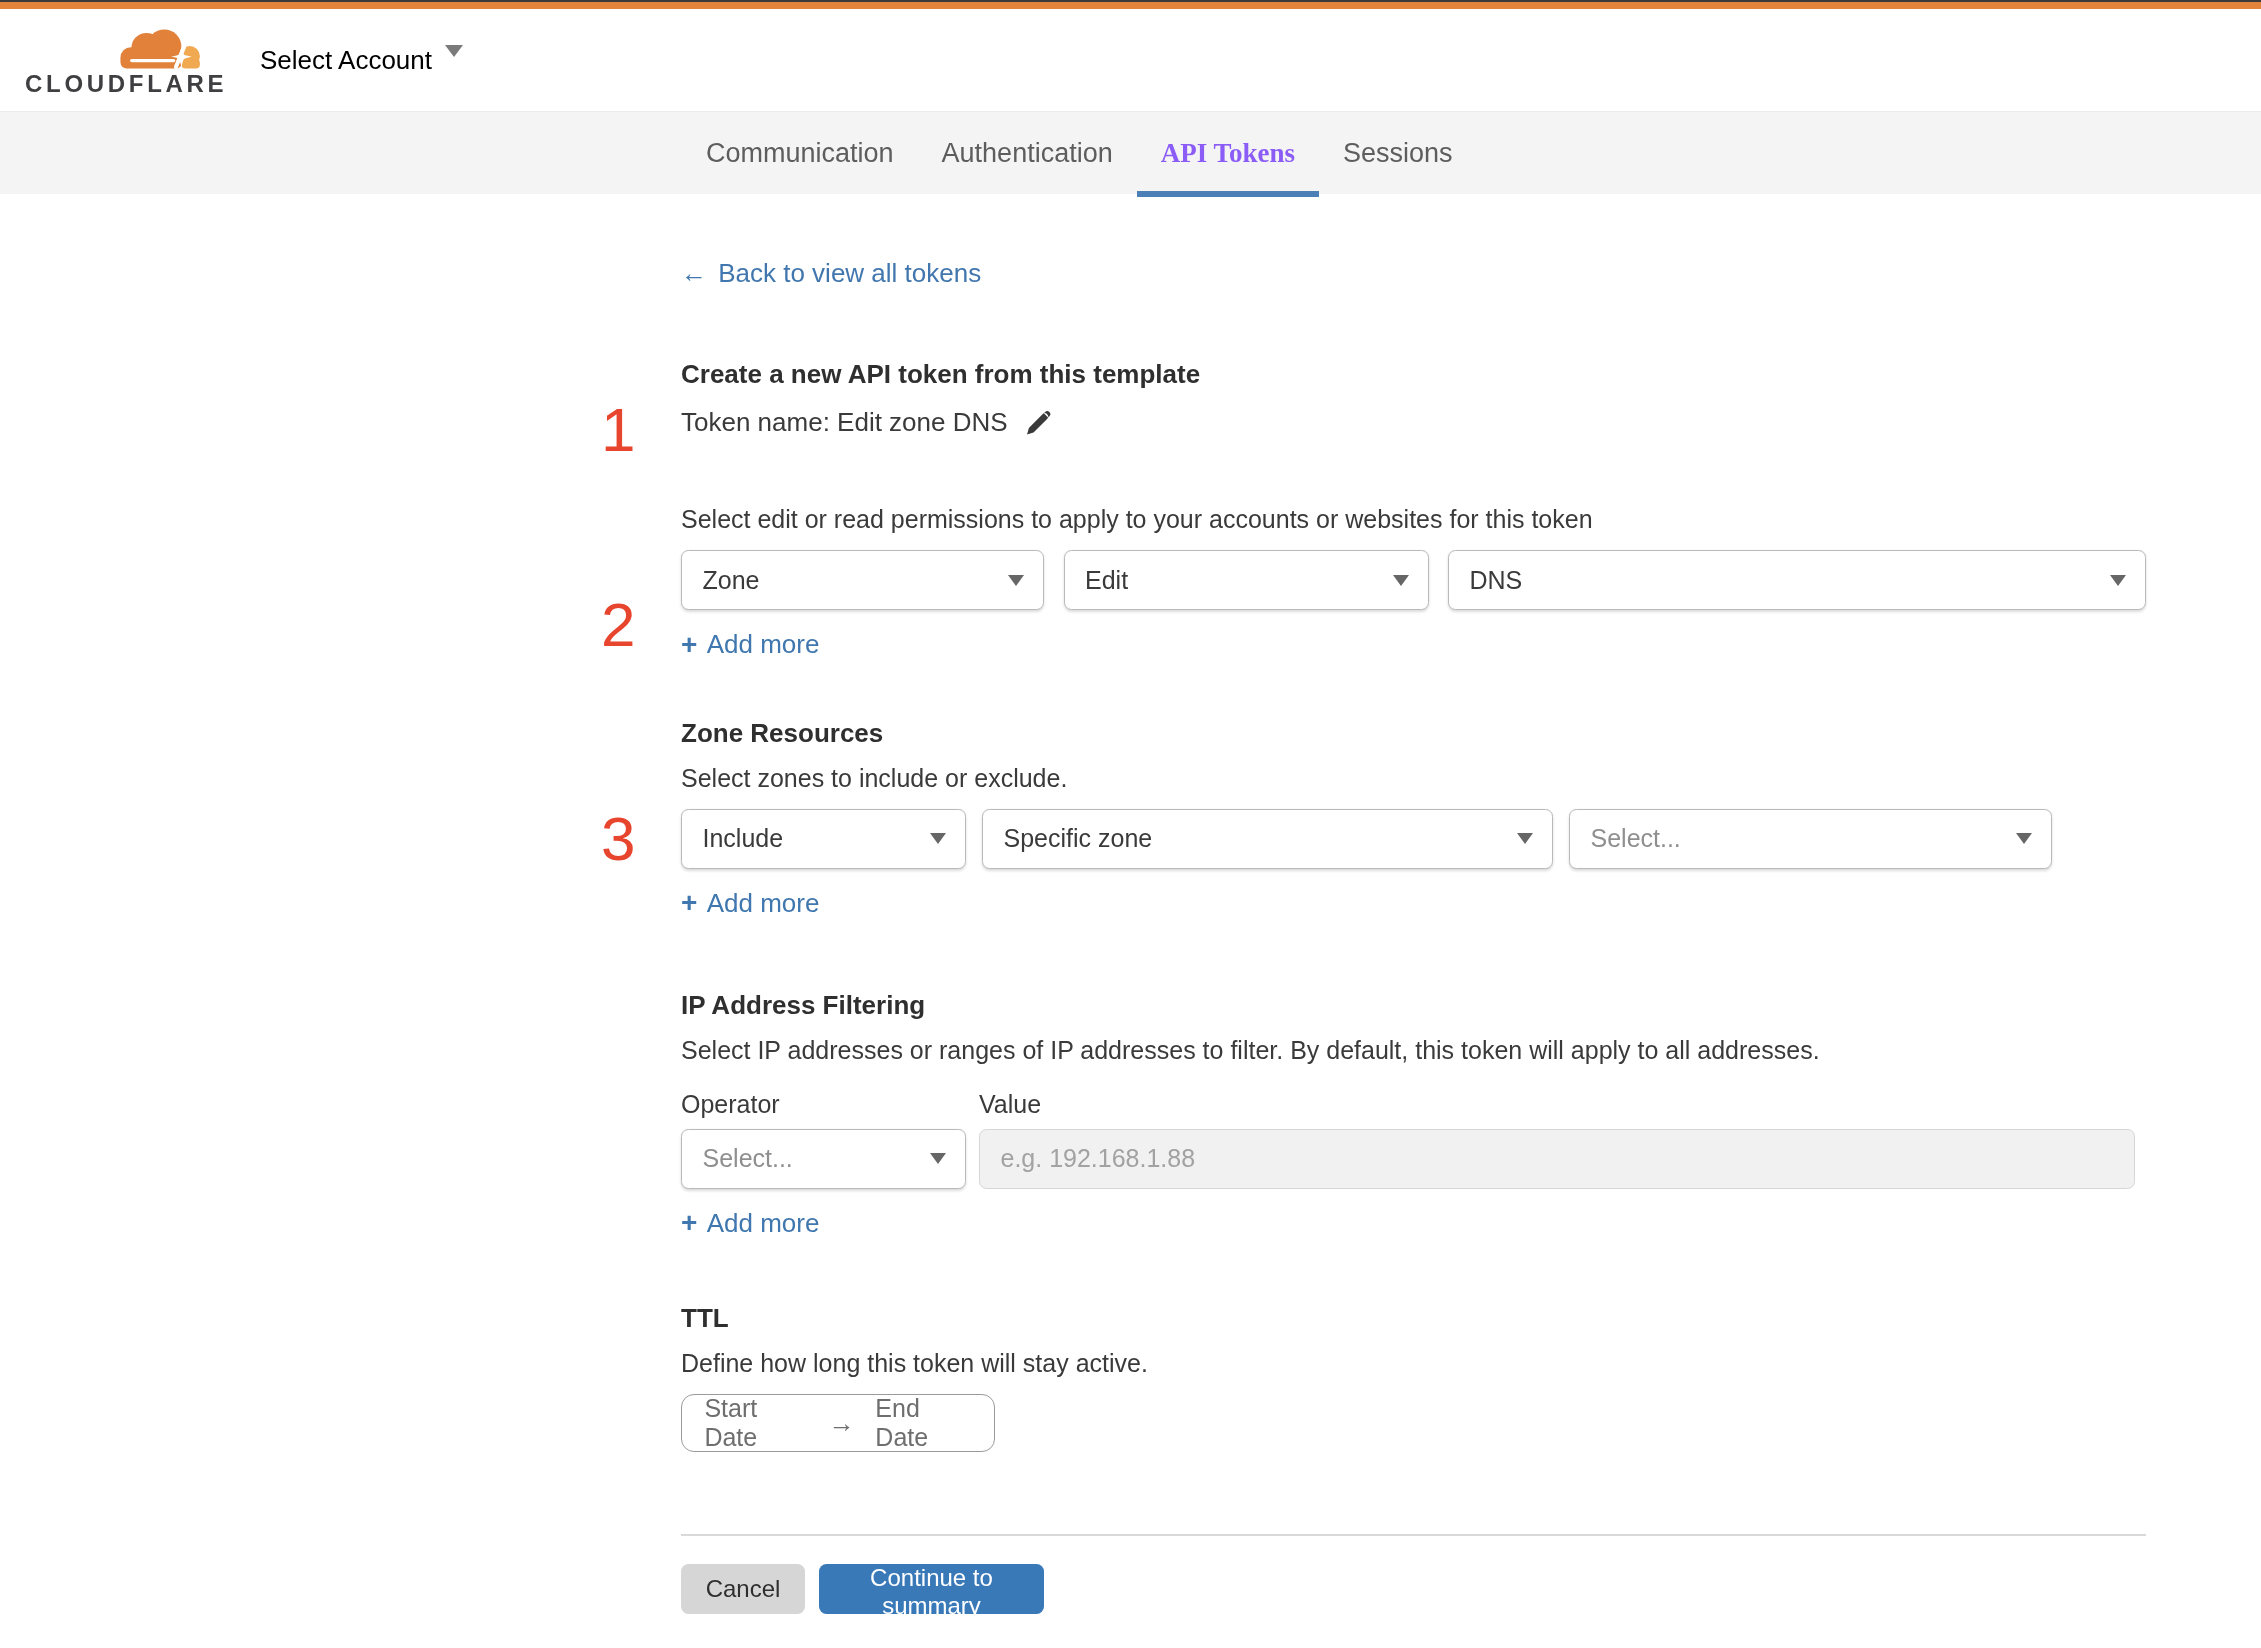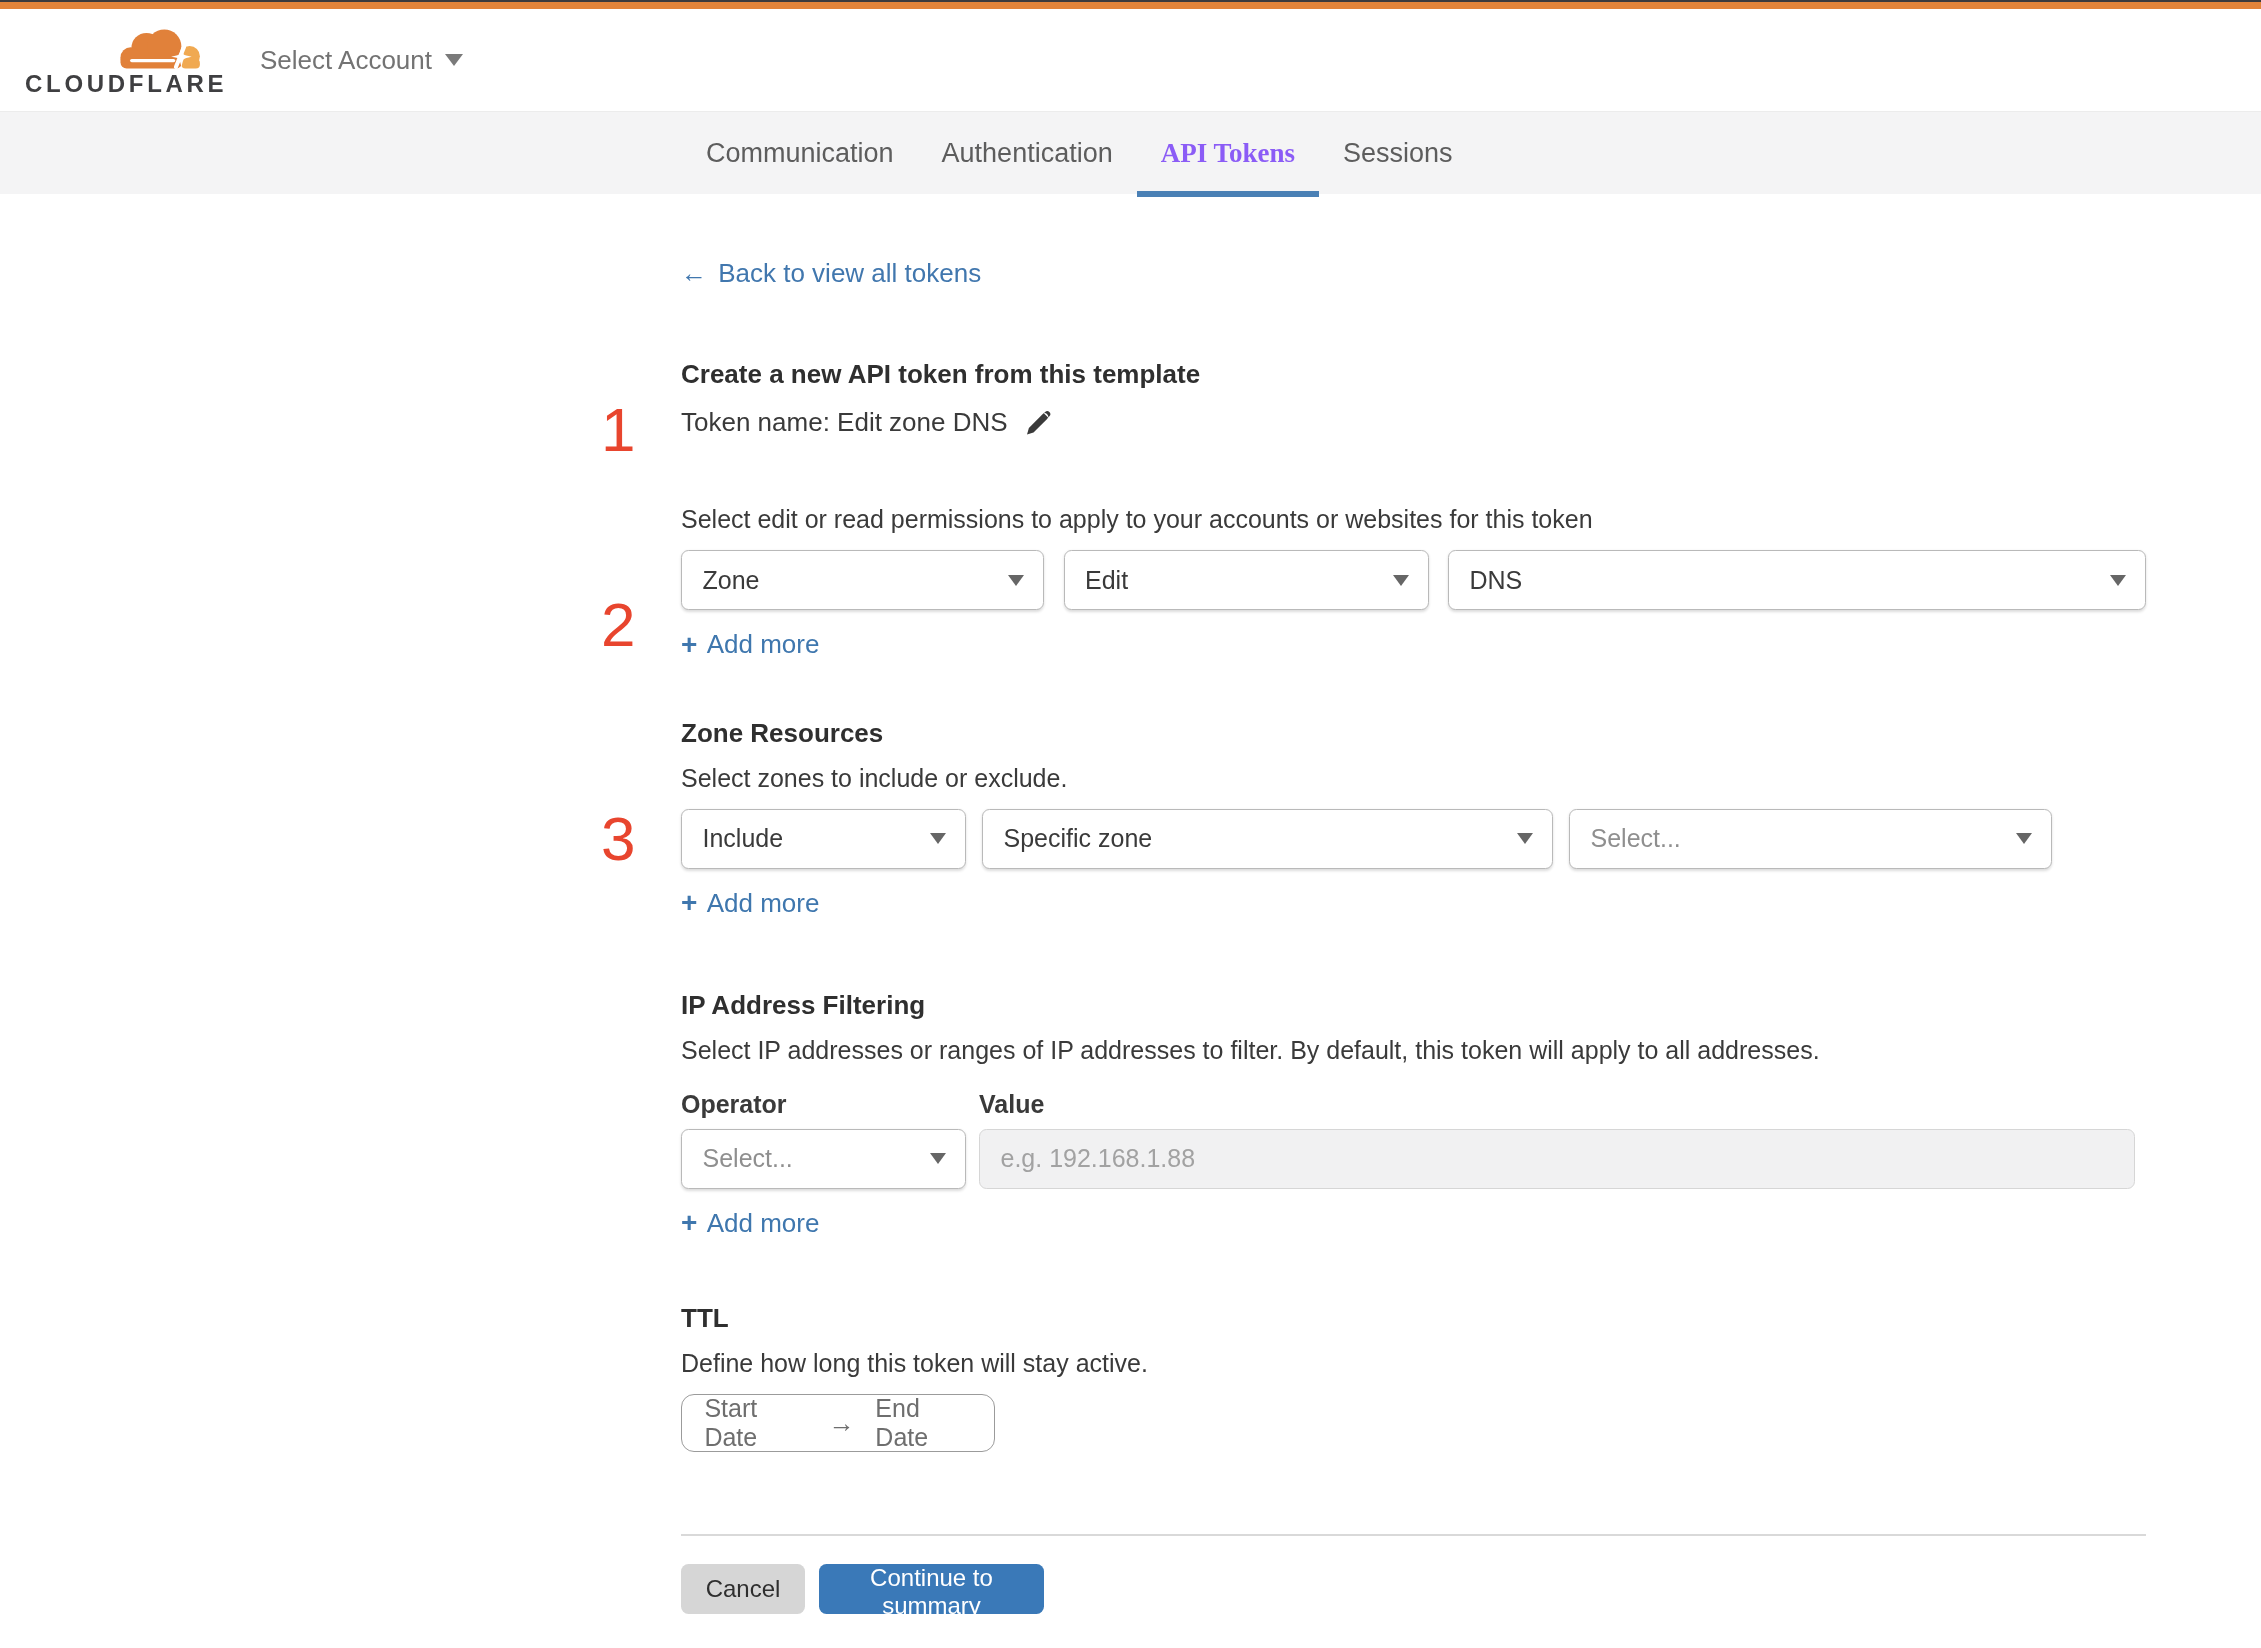--- a/index.html
+++ b/index.html
@@ -9,22 +9,22 @@
   
   .topbar { height:9.3px; background:#e2843a; border-top:2.8px solid #3b3b3d; }
 
   
   .header { height:103px; background:#fff; display:flex; align-items:center;
             border-bottom:0.9px solid #ececec; }
   .logo { margin-left:25px; width:179px; height:82px; position:relative; cursor:pointer; }
   .logo svg { position:absolute; right:0; top:5.6px; }
   .logo .wordmark { position:absolute; left:0; bottom:3.7px; font-size:24px; font-weight:700;
                     letter-spacing:3.7px; color:#3f3f41; white-space:nowrap; }
-  .account { margin-left:56px; display:flex; align-items:center; gap:13px;
-             font-size:26px; color:#737373; cursor:pointer; }
+  .account { margin-left:56px; display:flex; gap:13px;
+             font-size:26px; color:#000000; cursor:pointer; }
   .caret { width:0; height:0; border-left:9.3px solid transparent; border-right:9.3px solid transparent;
            border-top:12px solid #7a7a7a; }
 
   
   .tabbar { height:82px; background:#f4f4f5; display:flex; align-items:stretch;
             padding-left:682px; }
   .tab { display:flex; align-items:center; padding:0 24px; font-size:27px; color:#5d5d5d;
          position:relative; cursor:pointer; white-space:nowrap; }
   .tab.active { color:#8b5cf6; font-weight:600;font-family:Liberation Serif, serif; }
   .tab.active::after { content:""; position:absolute; left:0; right:0; bottom:-2.8px; height:6.5px;
@@ -60,21 +60,21 @@
   .addmore { margin-top:18.6px; display:inline-flex; align-items:center; gap:9.3px;
              font-size:26px; color:#3f77ae; cursor:pointer; }
   .addmore .plus { font-weight:700; font-size:28px; }
 
   .permissions { margin-top:60px; }
   .permissions .row { justify-content:space-between; }
   .permissions .step-num { top:91px; }
   .zoneres { margin-top:56px; }
   .zoneres .step-num { top:91px; }
   .ipsec { margin-top:70px; }
-  .label-row { margin-top:24px; display:flex; font-size:25px; color:#3a3a3a;font-weight:bold; }
+  .label-row { margin-top:24px; display:flex; font-size:25px; color:#3a3a3a; }
   .label-operator { width:298px; }
   .ip-row { margin-top:9.3px; display:flex; gap:13px; }
   .value-input { width:1156px; height:60px; border:0.9px solid #d6d6d6; border-radius:7.5px;
                  background:#f1f1f2; padding:0 20.5px; font-size:25px; color:#3a3a3a;
                  font-family:"Liberation Sans","DejaVu Sans",sans-serif; }
   .value-input::placeholder { color:#a2a2a2; }
 
   .ttlsec { margin-top:63px; }
   .daterange { margin-top:15px; width:314px; height:58px; border:1.9px solid #9b9b9b;
                border-radius:13px; display:flex; align-items:center; gap:20.5px; padding:0 22.4px;

